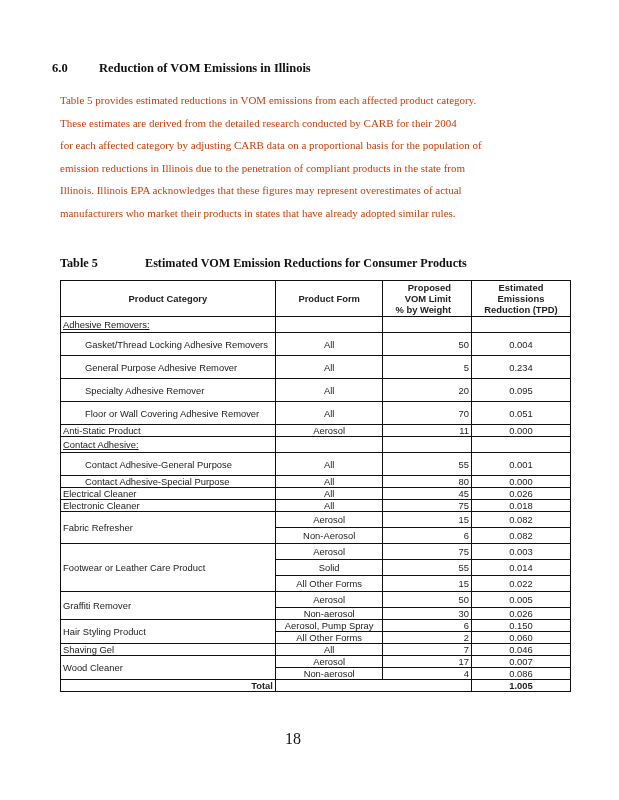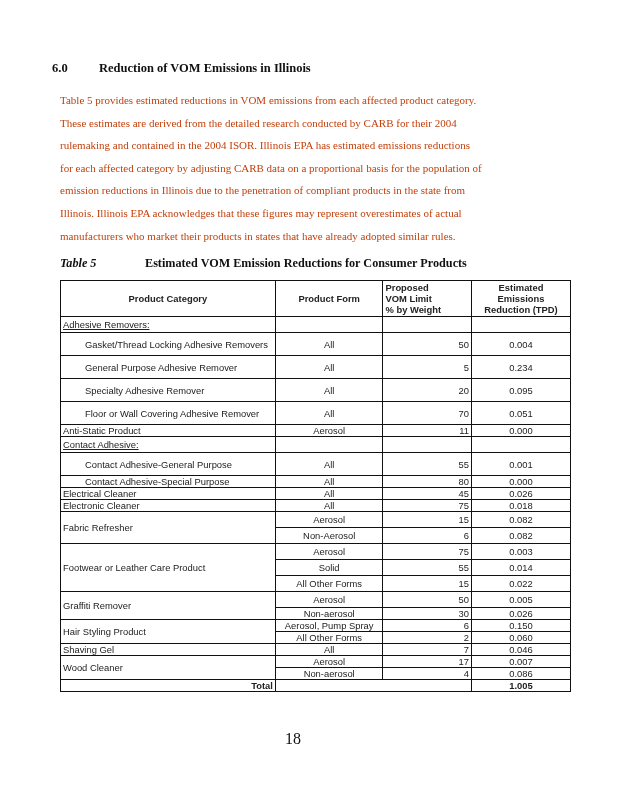--- a/index.html
+++ b/index.html
@@ -7,28 +7,28 @@
     .serif { font-family: "Liberation Serif", "DejaVu Serif", serif; }
     .sans { font-family: "Liberation Sans", "DejaVu Sans", sans-serif; }
 
     .heading { position: absolute; left: 52px; top: 61px; font-size: 12.5px; font-weight: bold; }
     .heading .num { display: inline-block; width: 47px; }
 
     .para { position: absolute; left: 60px; top: 89px; width: 520px; font-size: 11px; line-height: 22.6px; color: #c2410c; }
     .para div { white-space: nowrap; }
 
     .table-caption { position: absolute; left: 60px; top: 256px; font-size: 12.2px; font-weight: bold; }
-    .table-caption .tnum { display: inline-block; width: 85px; font-style: italic; }
+    .table-caption .tnum { display: inline-block; width: 85px; }
 
     table.emissions { position: absolute; left: 60px; top: 280px; width: 511px; border-collapse: collapse; font-size: 9.4px; color: #222; }
     table.emissions th, table.emissions td { border: 1px solid #111; padding: 0 2px; vertical-align: middle; }
     table.emissions th { font-weight: bold; text-align: center; line-height: 11px; padding-top: 1px; padding-bottom: 1px; }
     table.emissions th.cat { width: 218px; height: 33px; }
     table.emissions th.form { width: 107px; }
-    table.emissions th.limit { width: 67px; text-align: left; padding-right: 20px; }
+    table.emissions th.limit { width: 67px; text-align: right; padding-right: 20px; }
     table.emissions th.red { width: 97px; }
     td.cat { text-align: left; padding-left: 3px; }
     td.cat.sub { padding-left: 24px; }
     td.cat.group u { text-decoration: underline; }
     td.form, td.red { text-align: center; }
     td.limit { text-align: right; }
     td.total-label { text-align: right; font-weight: bold; padding-right: 4px; }
     td.total-val { text-align: center; font-weight: bold; }
     tr.tall td { height: 22px; }
     tr.short td { height: 11px; line-height: 11px; }
@@ -39,21 +39,20 @@
 </head>
 <body>
 
 <div class="heading serif">
   <span class="num">6.0</span><span>Reduction of VOM Emissions in Illinois</span>
 </div>
 
 <div class="para serif">
   <div>Table 5 provides estimated reductions in VOM emissions from each affected product category.</div>
   <div>These estimates are derived from the detailed research conducted by CARB for their 2004</div>
-  <div>rulemaking and contained in the 2004 ISOR.  Illinois EPA has estimated emissions reductions</div>
   <div>for each affected category by adjusting CARB data on a proportional basis for the population of</div>
   <div>emission reductions in Illinois due to the penetration of compliant products in the state from</div>
   <div>Illinois.  Illinois EPA acknowledges that these figures may represent overestimates of actual</div>
   <div>manufacturers who market their products in states that have already adopted similar rules.</div>
 </div>
 
 <div class="table-caption serif">
   <span class="tnum">Table 5</span><span>Estimated VOM Emission Reductions for Consumer Products</span>
 </div>
 

